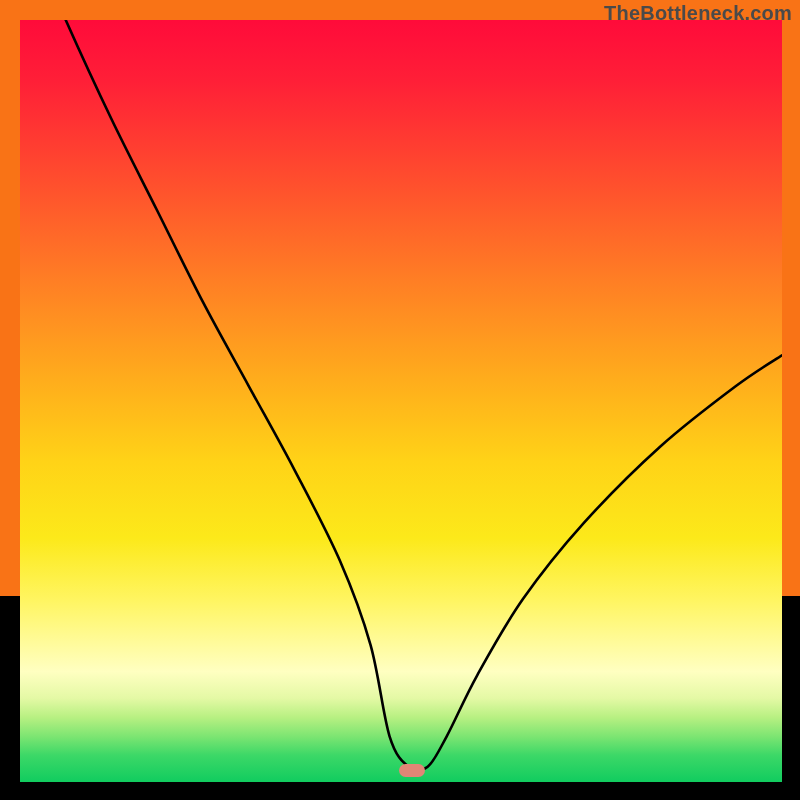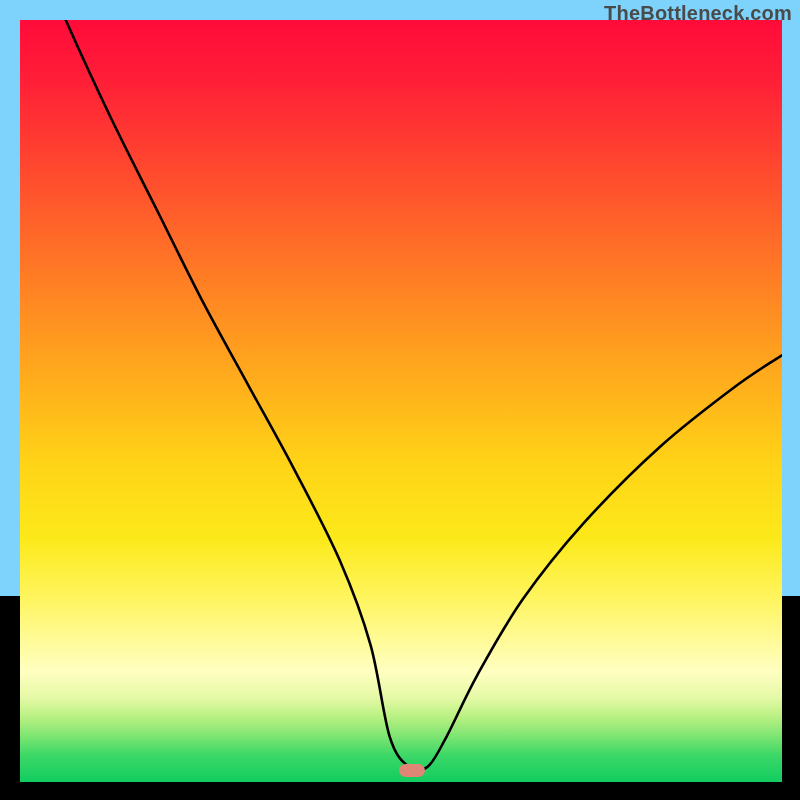--- a/index.html
+++ b/index.html
@@ -8,21 +8,21 @@
     width: 800px;
     height: 800px;
     overflow: hidden;
     background: #000;
     font-family: Arial, Helvetica, sans-serif;
   }
   .stage {
     position: relative;
     width: 800px;
     height: 596px;
-    background: #7dd3fc;
+    background: #f97316;
   }
   .plot {
     position: absolute;
     left: 20px;
     top: 20px;
     width: 762px;
     height: 762px;
     background: linear-gradient(
       to bottom,
       #ff0b3a 0%,

